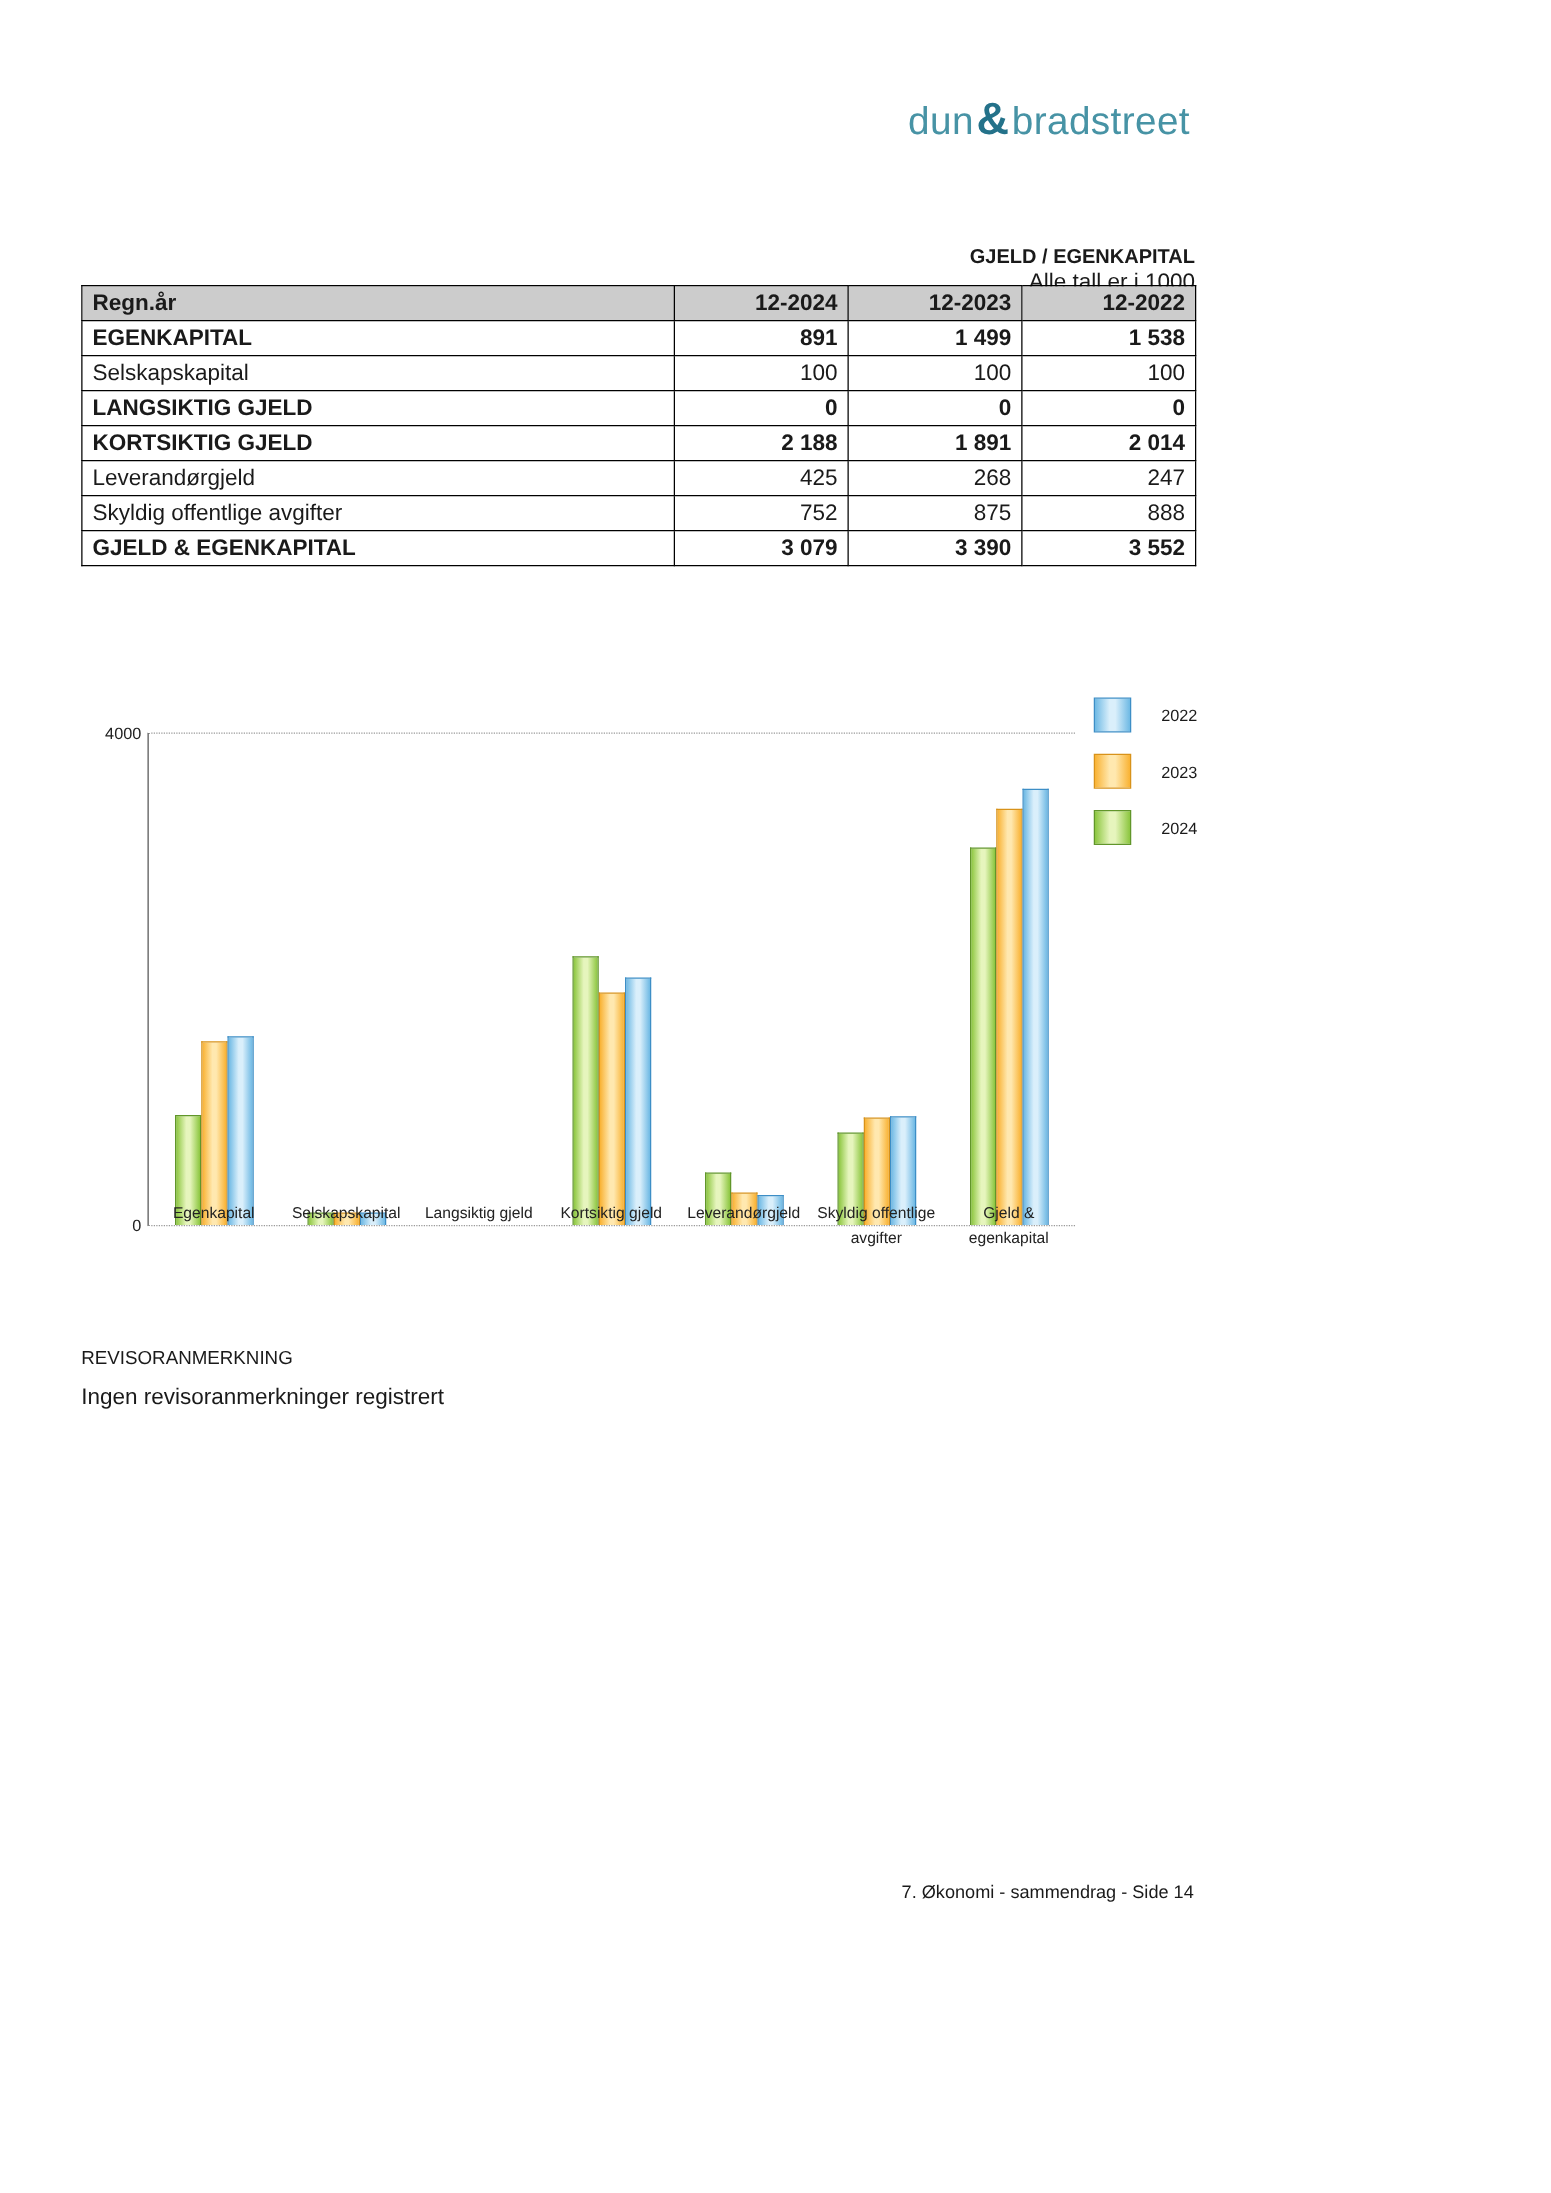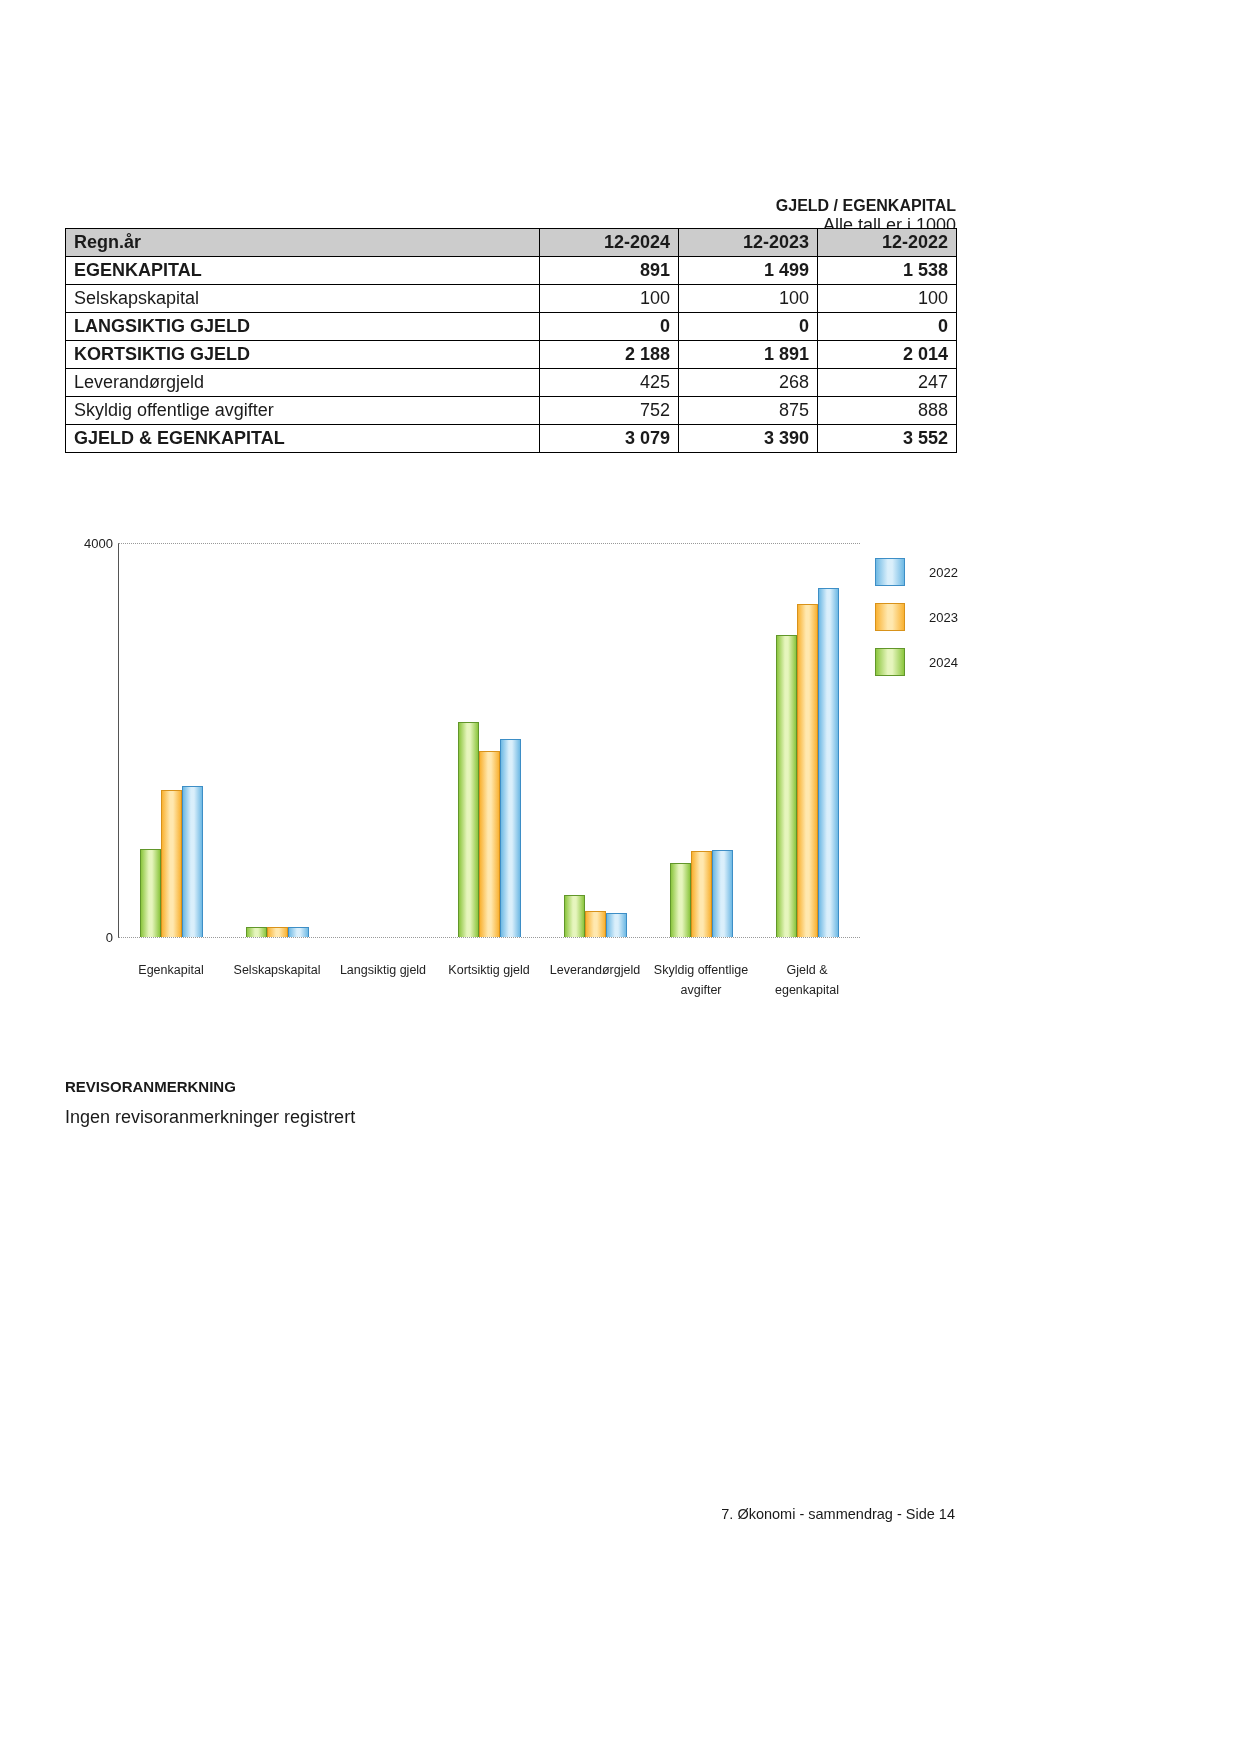--- a/index.html
+++ b/index.html
@@ -21,21 +21,21 @@
 
   
   .fin-table { position:absolute; left:65px; top:228px; width:891px; border-collapse:collapse; font-size:18px; table-layout:fixed; }
   .fin-table th, .fin-table td { border:1px solid #000; padding:3px 8px; height:28px; overflow:hidden; }
   .fin-table th { background:#cccccc; text-align:left; font-weight:bold; }
   .fin-table th.num, .fin-table td.num { text-align:right; width:139px; }
   .fin-table tr.bold td { font-weight:bold; }
 
   
   .chart {
-    position:absolute; left:118px; top:543px; width:742px; height:395px;
+    position:absolute; left:118px; top:586px; width:742px; height:395px;
     border-left:1px solid #555; border-top:1px dotted #999; border-bottom:1px dotted #999;
     display:flex; align-items:center;
   }
   .ytick-top { position:absolute; left:-40px; top:-8px; width:34px; text-align:right; font-size:13px; color:#222; }
   .ytick-bottom { position:absolute; left:-22px; bottom:-8px; width:16px; text-align:right; font-size:13px; color:#222; }
   .group { flex:1; display:flex; align-items:flex-end; justify-content:center; height:100%; }
   .bar { width:21px; border:1px solid; border-bottom:none; }
   .bar.series-0 { background:linear-gradient(90deg, #8cc63f, #e6f5bd 42%, #e6f5bd 58%, #8cc63f); border-color:#61962a; }
   .bar.series-1 { background:linear-gradient(90deg, #f9b233, #ffe8af 42%, #ffe8af 58%, #f9b233); border-color:#d8921a; }
   .bar.series-2 { background:linear-gradient(90deg, #6eb9e4, #daeffb 42%, #daeffb 58%, #6eb9e4); border-color:#3d8ec6; }
@@ -45,31 +45,34 @@
 
   .legend { position:absolute; left:875px; top:558px; display:flex; flex-direction:column; gap:17px; }
   .legend-item { display:flex; align-items:center; gap:24px; }
   .swatch { width:30px; height:28px; border:1px solid; }
   .sw-blue   { background:linear-gradient(90deg, #6eb9e4, #daeffb 42%, #daeffb 58%, #6eb9e4); border-color:#3d8ec6; }
   .sw-orange { background:linear-gradient(90deg, #f9b233, #ffe8af 42%, #ffe8af 58%, #f9b233); border-color:#d8921a; }
   .sw-green  { background:linear-gradient(90deg, #8cc63f, #e6f5bd 42%, #e6f5bd 58%, #8cc63f); border-color:#61962a; }
   .legend-label { font-size:13px; }
 
   
-  .revisor-heading { position:absolute; left:65px; top:1078px; font-size:15px; font-weight:bold; }
+  .revisor-heading { position:absolute; left:65px; top:1078px; font-size:15px; font-weight:normal; }
   .revisor-text { position:absolute; left:65px; top:1107px; font-size:18px; }
 
   
   .footer { position:absolute; top:1506px; right:286px; font-size:14.5px; }
 </style>
 </head>
 <body>
 
 <div class="page">
 
+  <div class="logo">
+    <span>dun</span><span class="amp">&amp;</span><span>bradstreet</span>
+  </div>
 
   <div class="title-row">
     <div class="section-title">GJELD / EGENKAPITAL</div>
     <div class="unit-note">Alle tall er i 1000</div>
   </div>
 
   <table class="fin-table">
     <colgroup>
         <col style="width:474px">
         <col style="width:139px">

